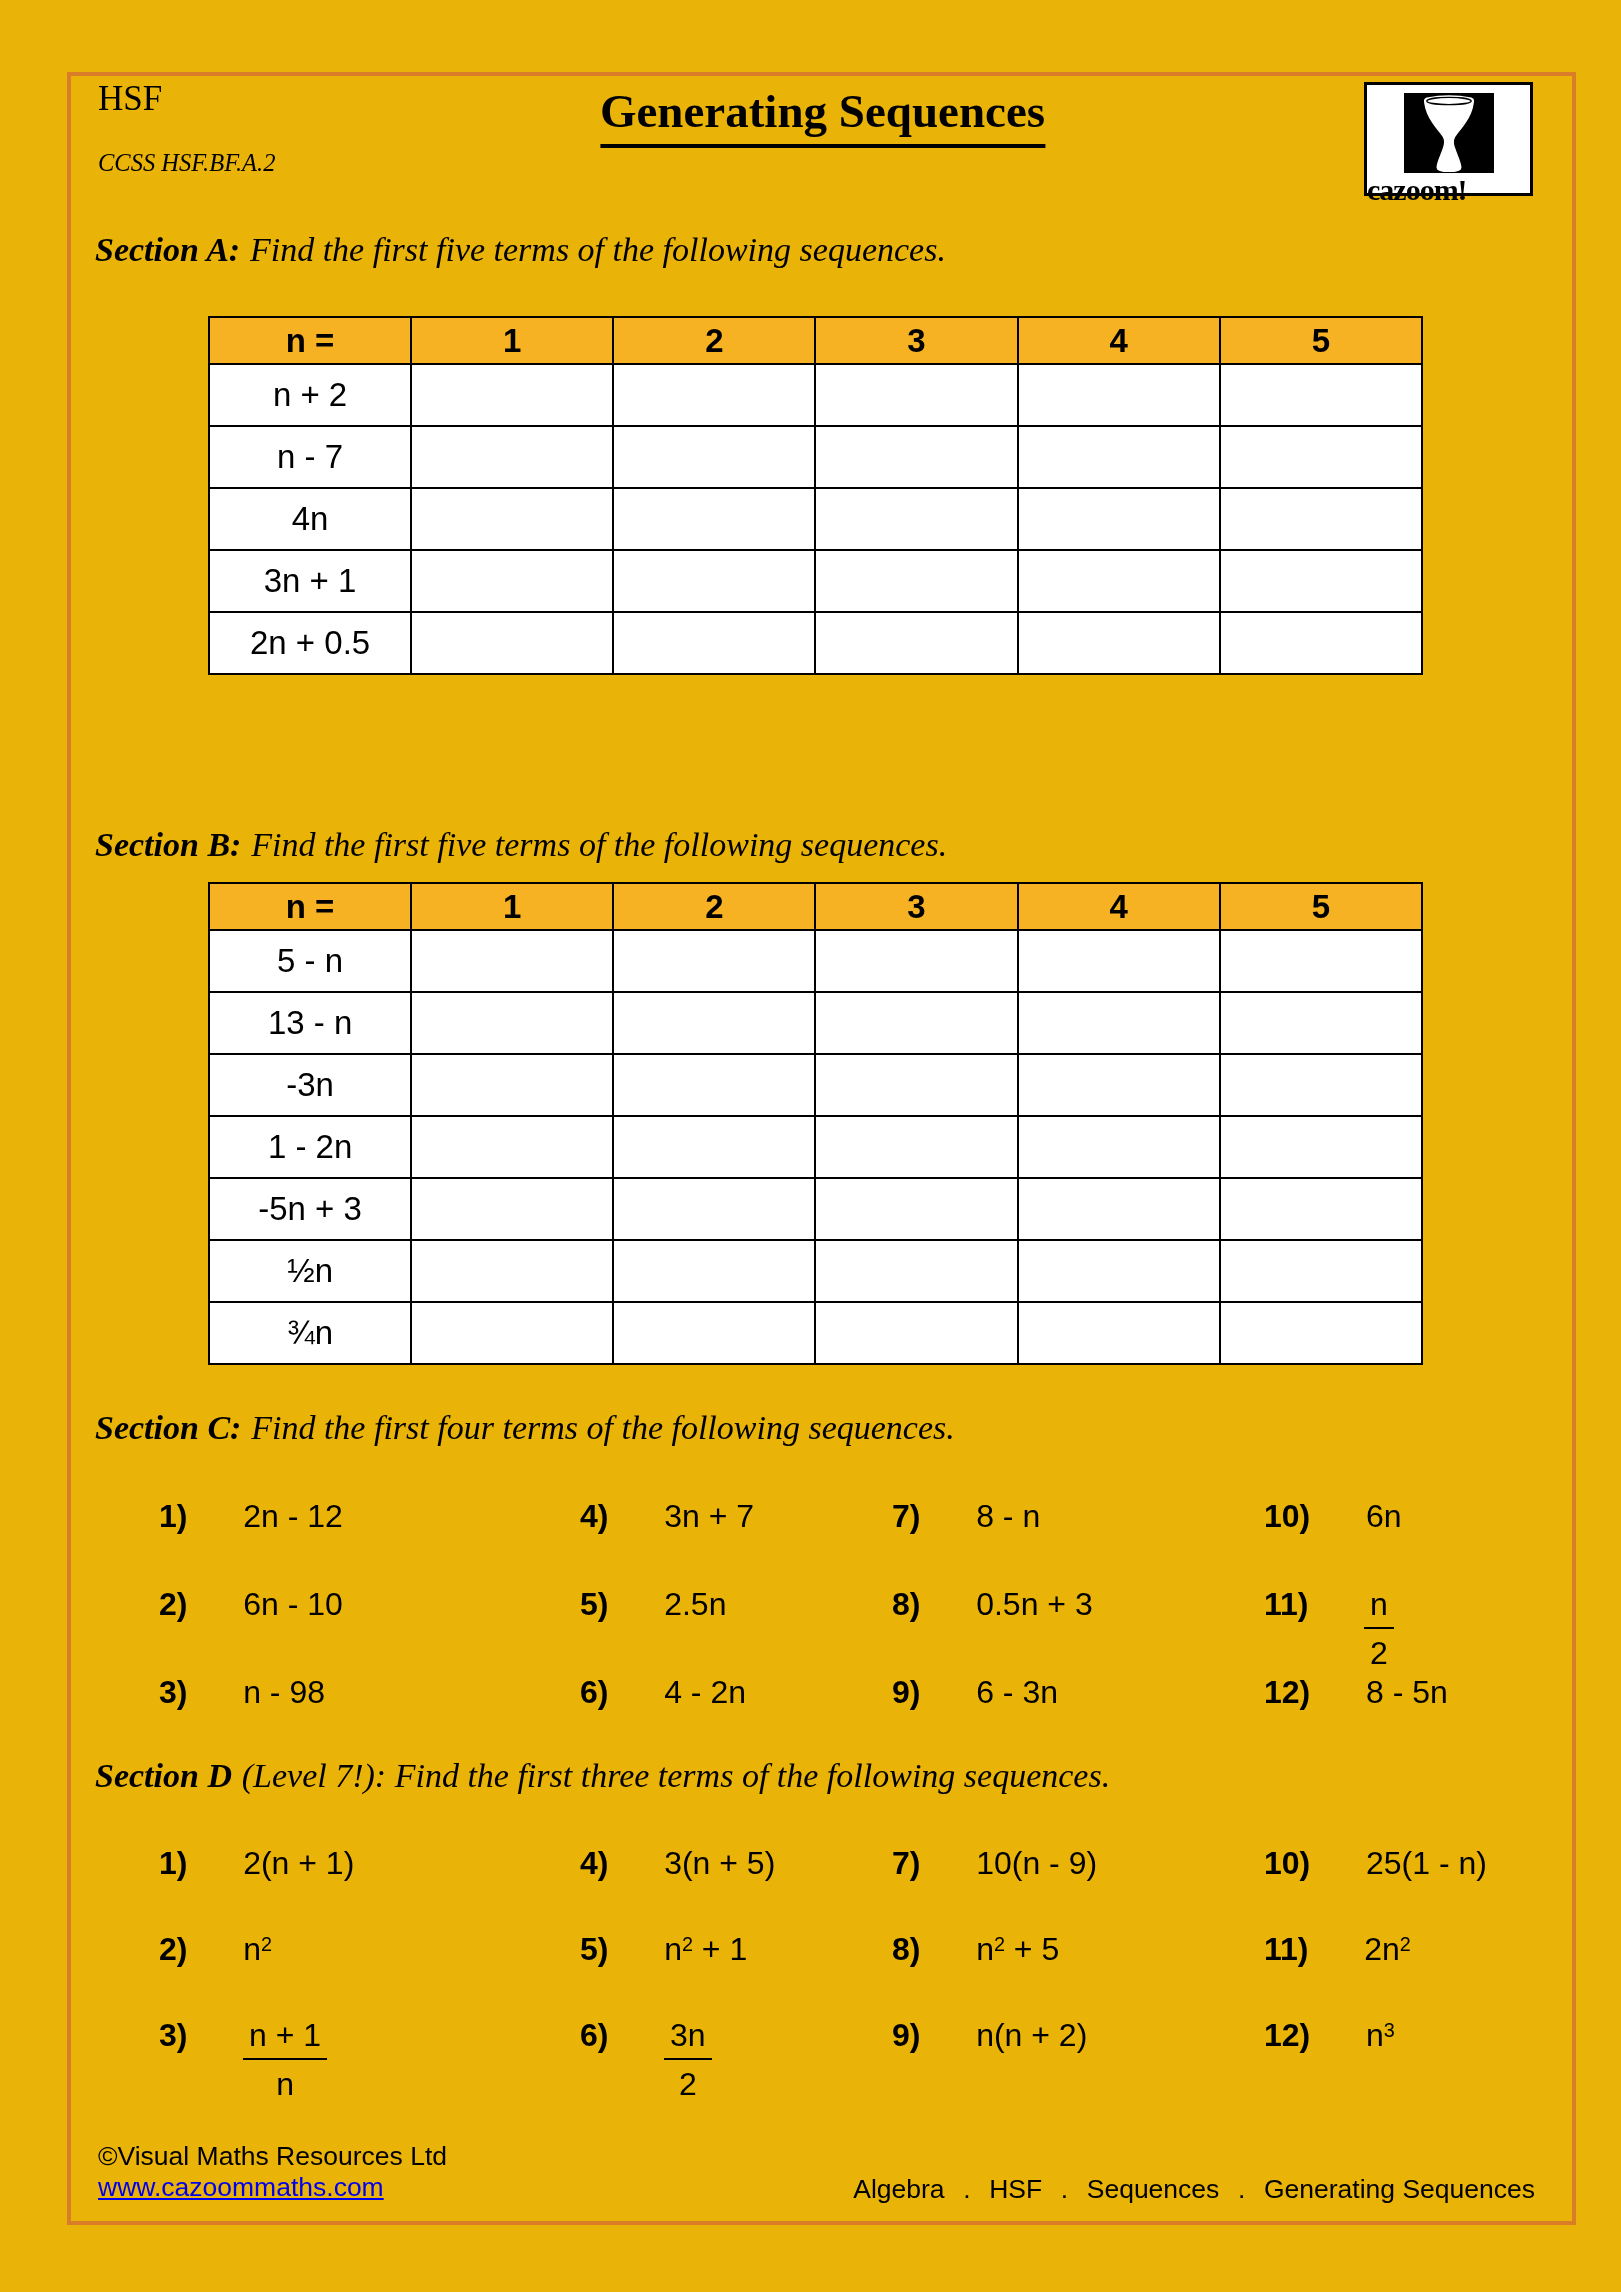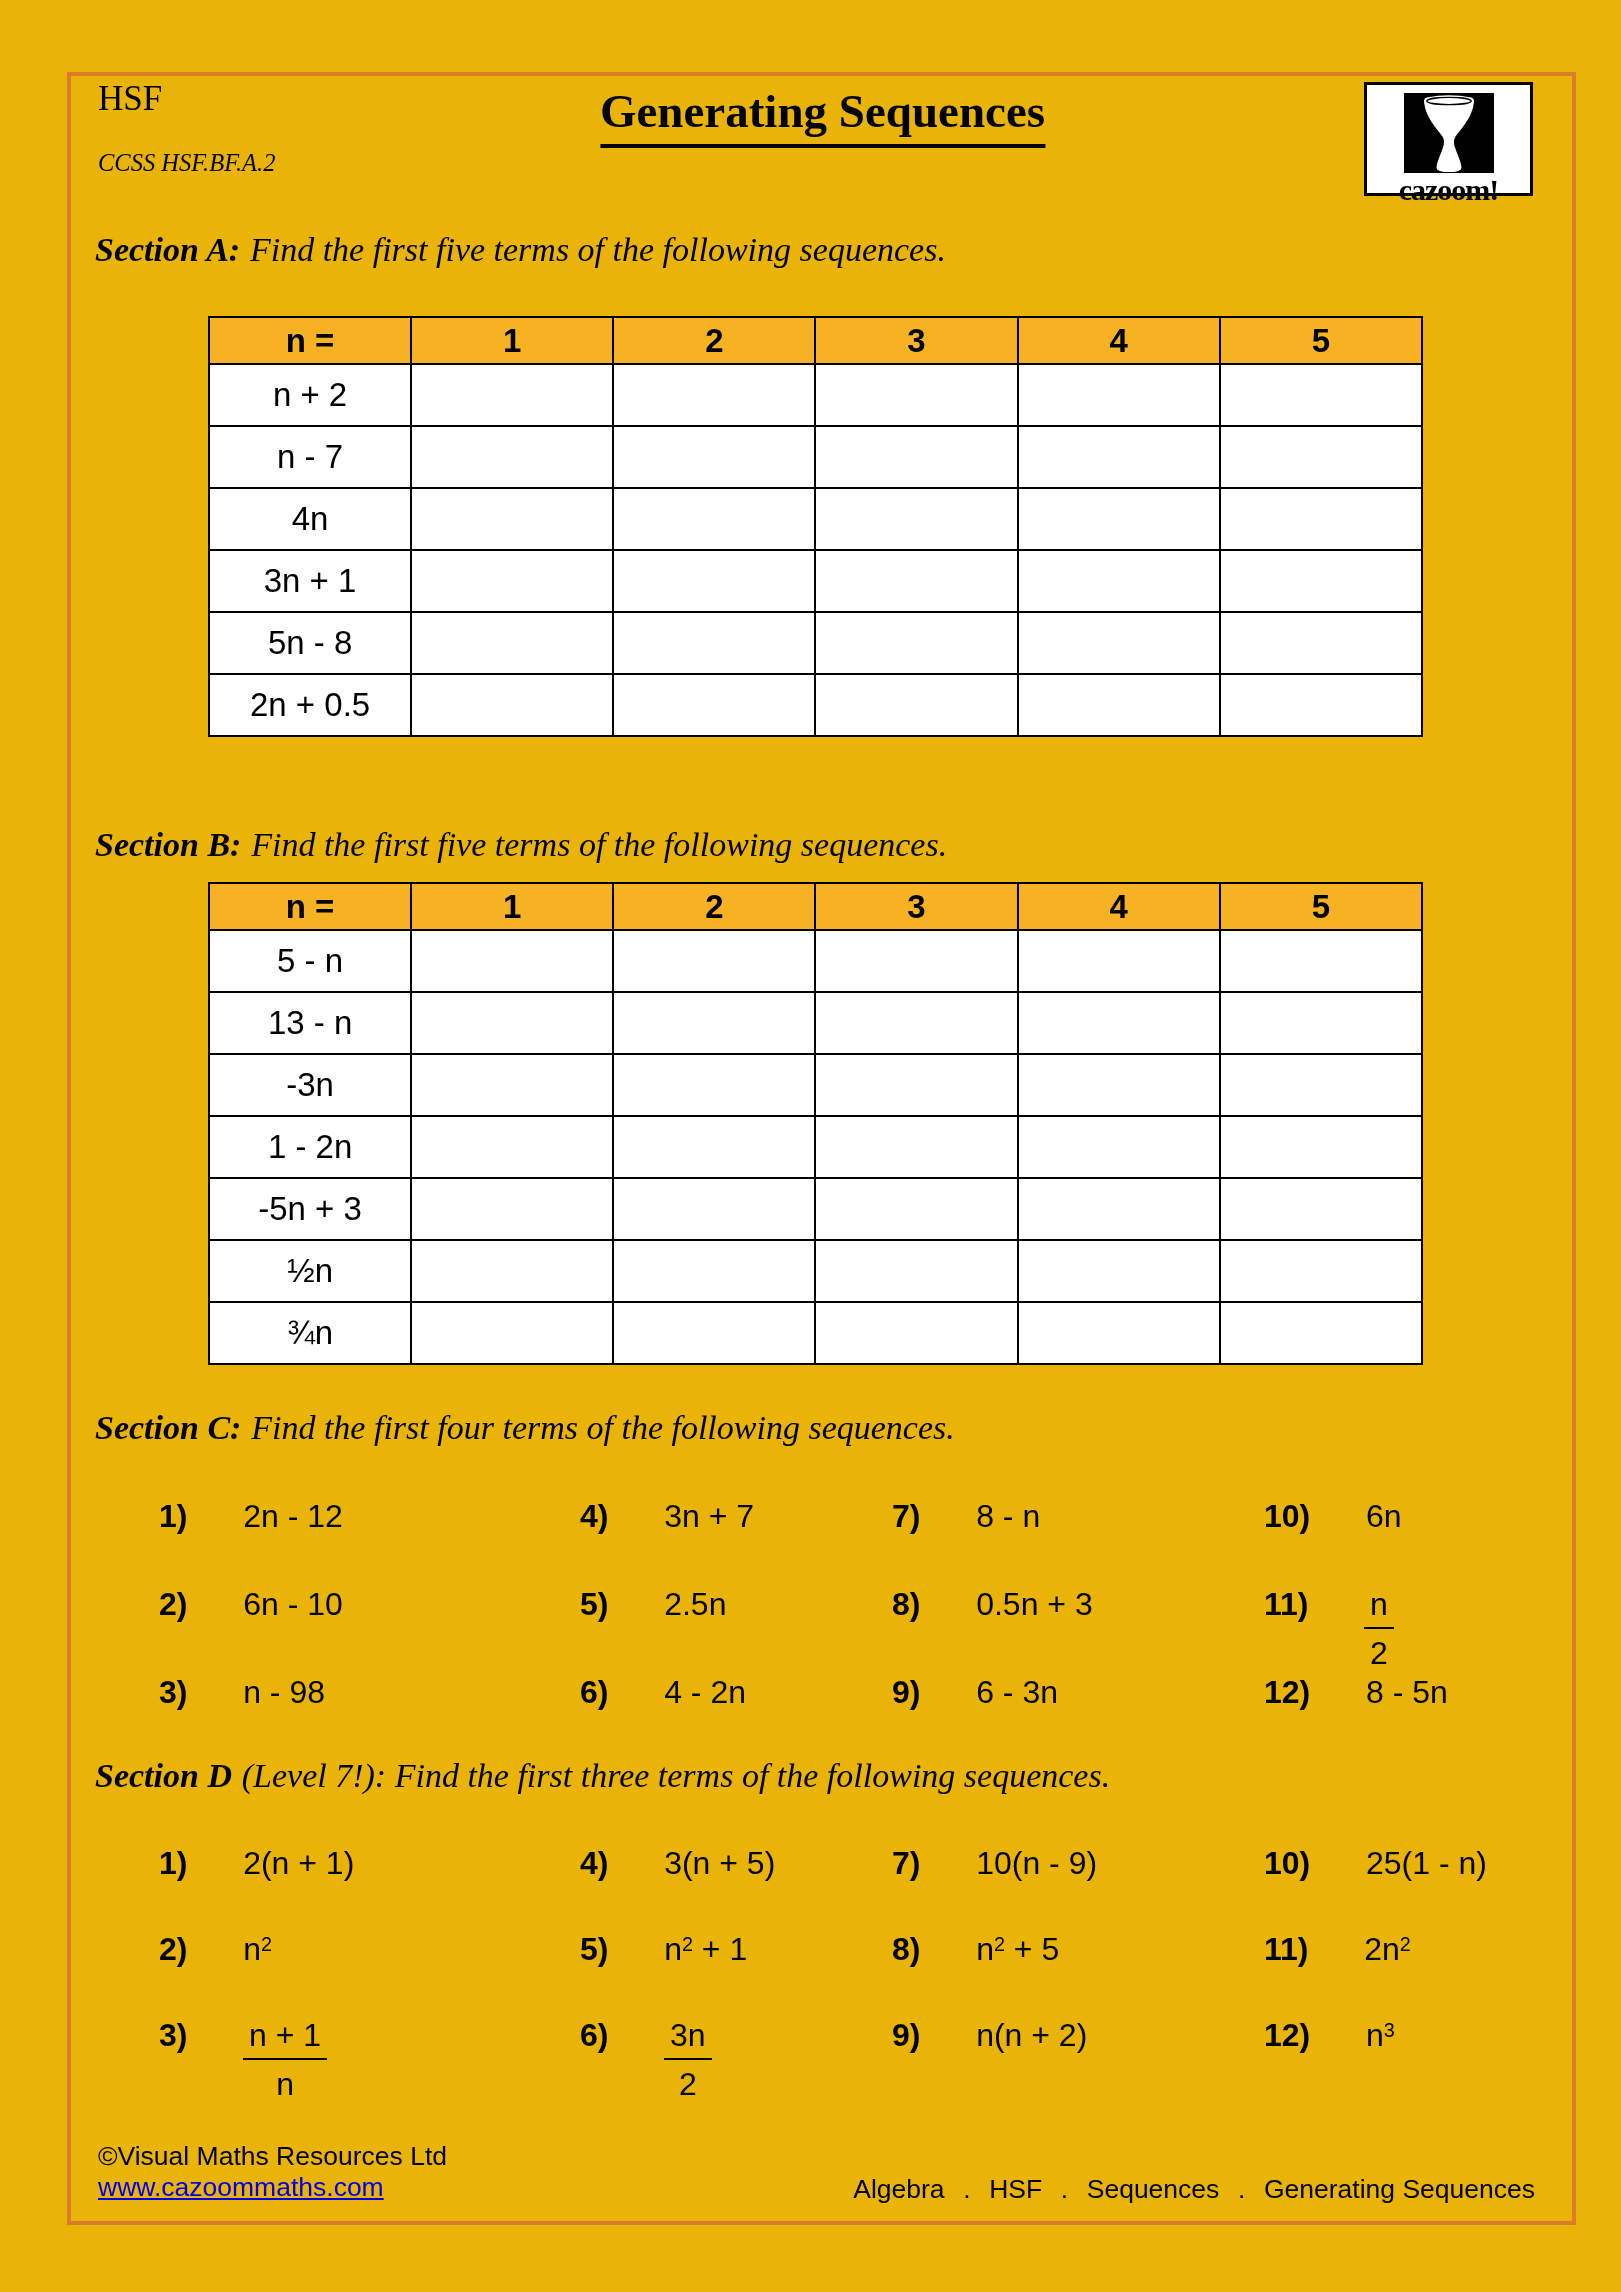--- a/index.html
+++ b/index.html
@@ -10,21 +10,21 @@
 
   
   .hsf{position:absolute;left:98px;top:80px;font-family:"Liberation Serif",serif;
        font-size:35px;line-height:1.1;}
   .ccss{position:absolute;left:98px;top:125px;font-family:"Liberation Serif",serif;
         font-style:italic;font-size:24.5px;margin-top:24px;}
   .title{position:absolute;left:50%;top:84px;transform:translateX(-50%);margin:0;
          font-family:"Liberation Serif",serif;font-weight:bold;font-size:47px;
          white-space:nowrap;border-bottom:4.9px solid #000;padding-bottom:5.9px;}
   .logo{position:absolute;left:1364px;top:82px;width:169px;height:114px;
-        border:3.9px solid #000;box-sizing:border-box;background:#fff;text-align:center;}
+        border:3.9px solid #000;box-sizing:border-box;background:#fff;}
   .logo-drum{width:90px;height:80px;margin:7.8px auto 0;background:#000;}
   .logo-drum svg{display:block;width:100%;height:100%;}
   .logo-text{font-family:"Liberation Serif",serif;font-weight:bold;font-size:30px;
              line-height:1.1;letter-spacing:-1px;}
 
   
   .sec-head{position:absolute;left:95px;font-family:"Liberation Serif",serif;
             font-style:italic;font-size:34px;white-space:nowrap;}
   .sec-label{font-weight:bold;margin-right:9.8px;}
 
@@ -115,28 +115,20 @@
         </tr>
         <tr>
           <td>3n + 1</td>
           <td></td>
           <td></td>
           <td></td>
           <td></td>
           <td></td>
         </tr>
         <tr>
-          <td>5n - 8</td>
-          <td></td>
-          <td></td>
-          <td></td>
-          <td></td>
-          <td></td>
-        </tr>
-        <tr>
           <td>2n + 0.5</td>
           <td></td>
           <td></td>
           <td></td>
           <td></td>
           <td></td>
         </tr>
       </tbody>
     </table>
 

